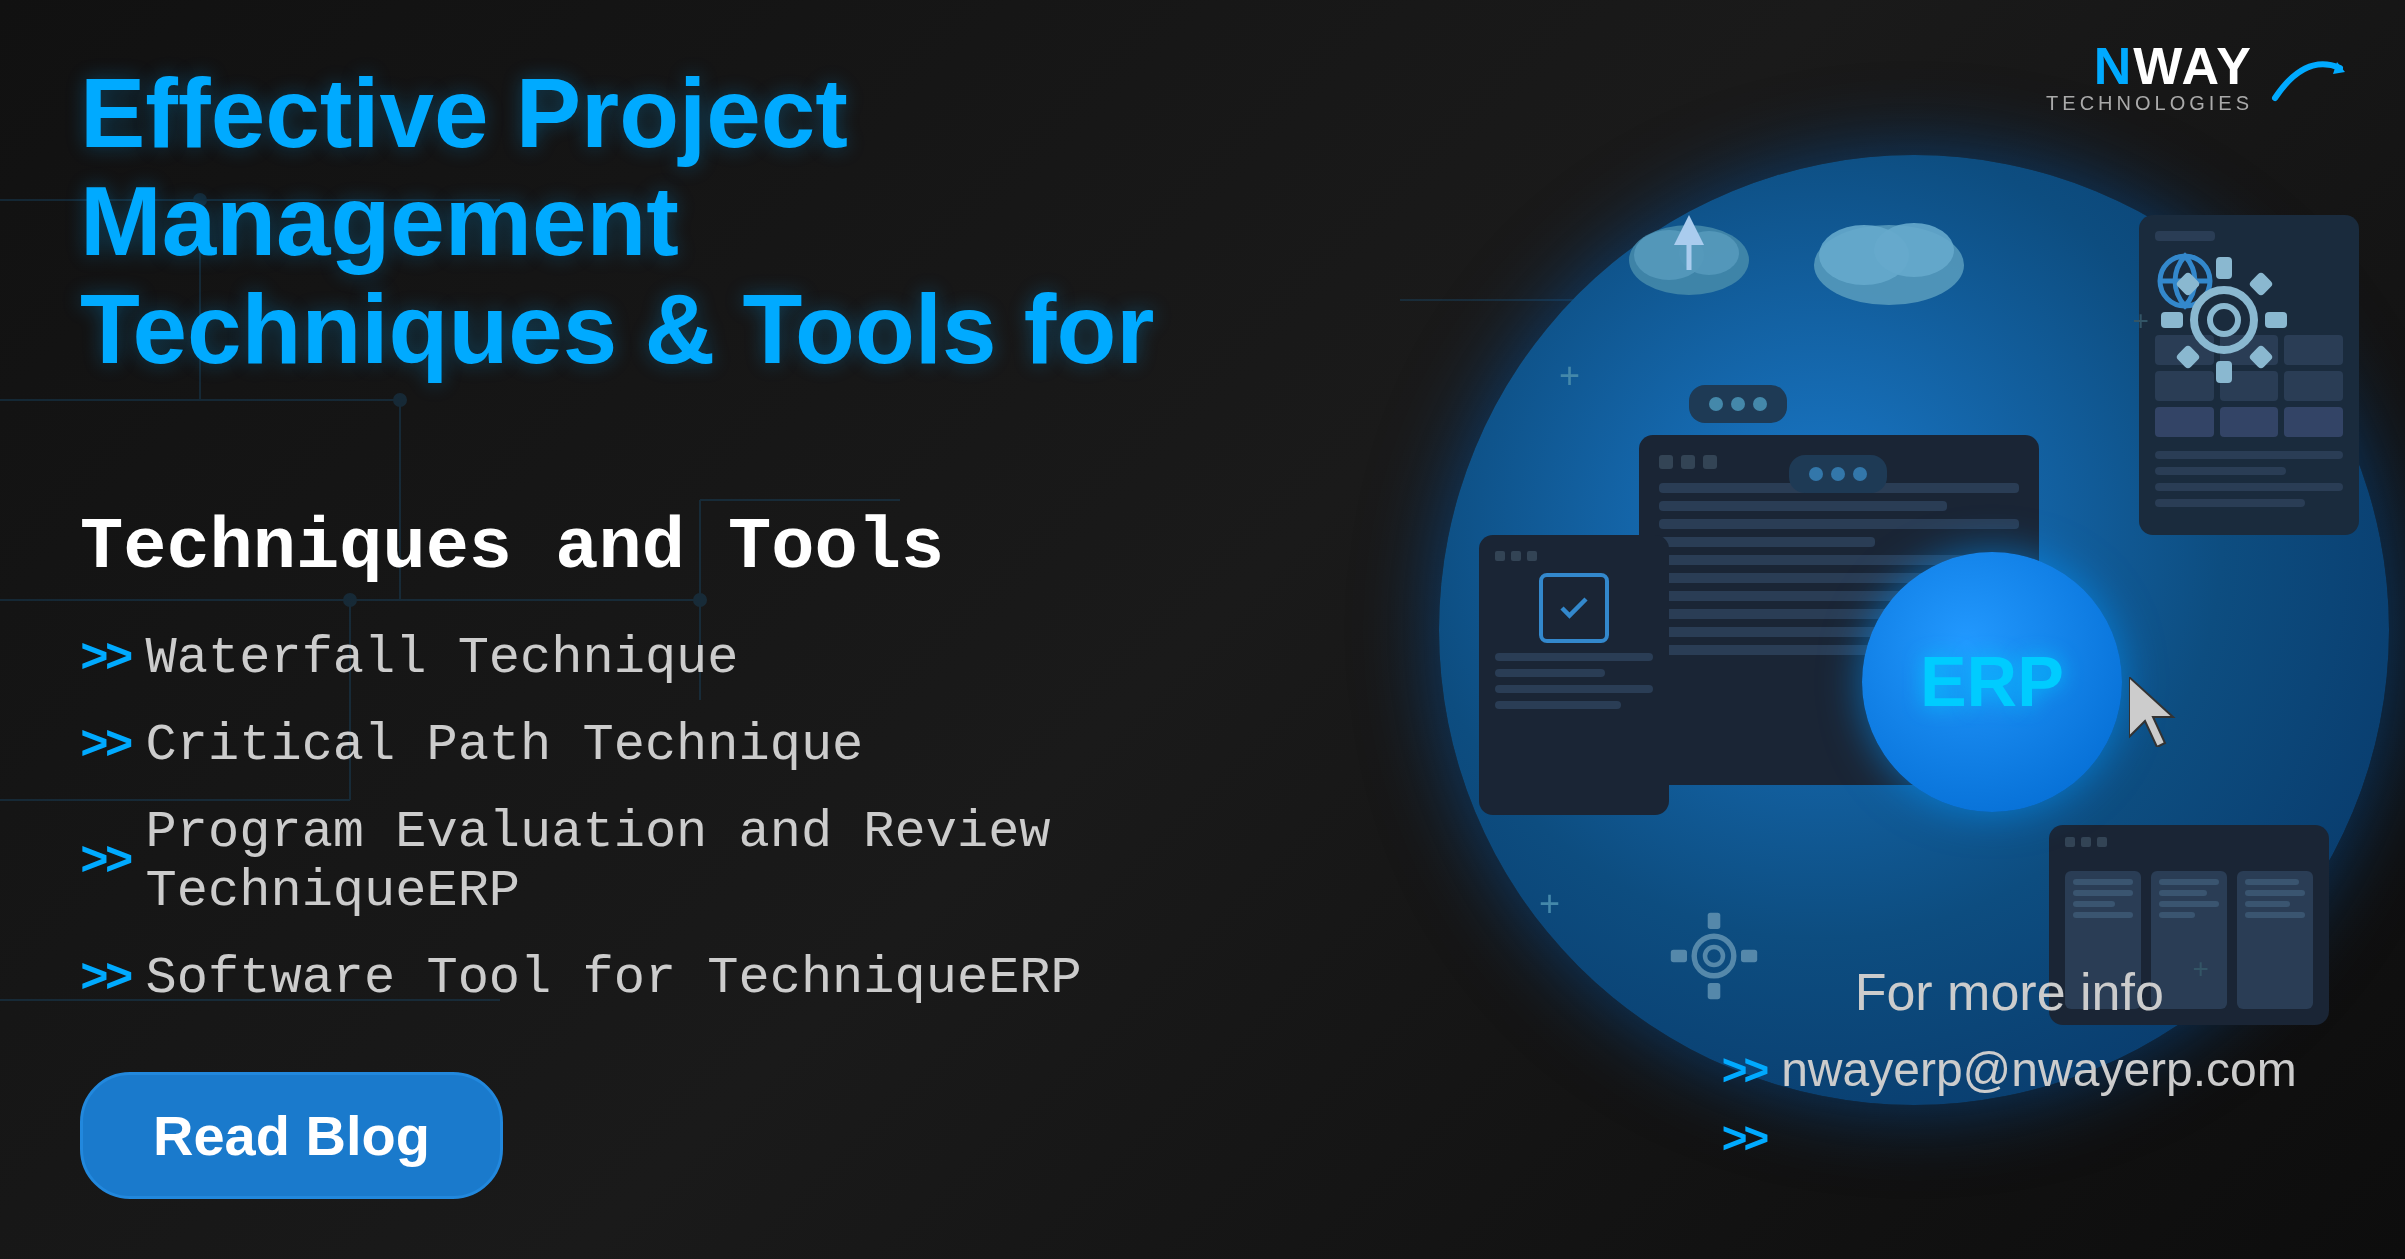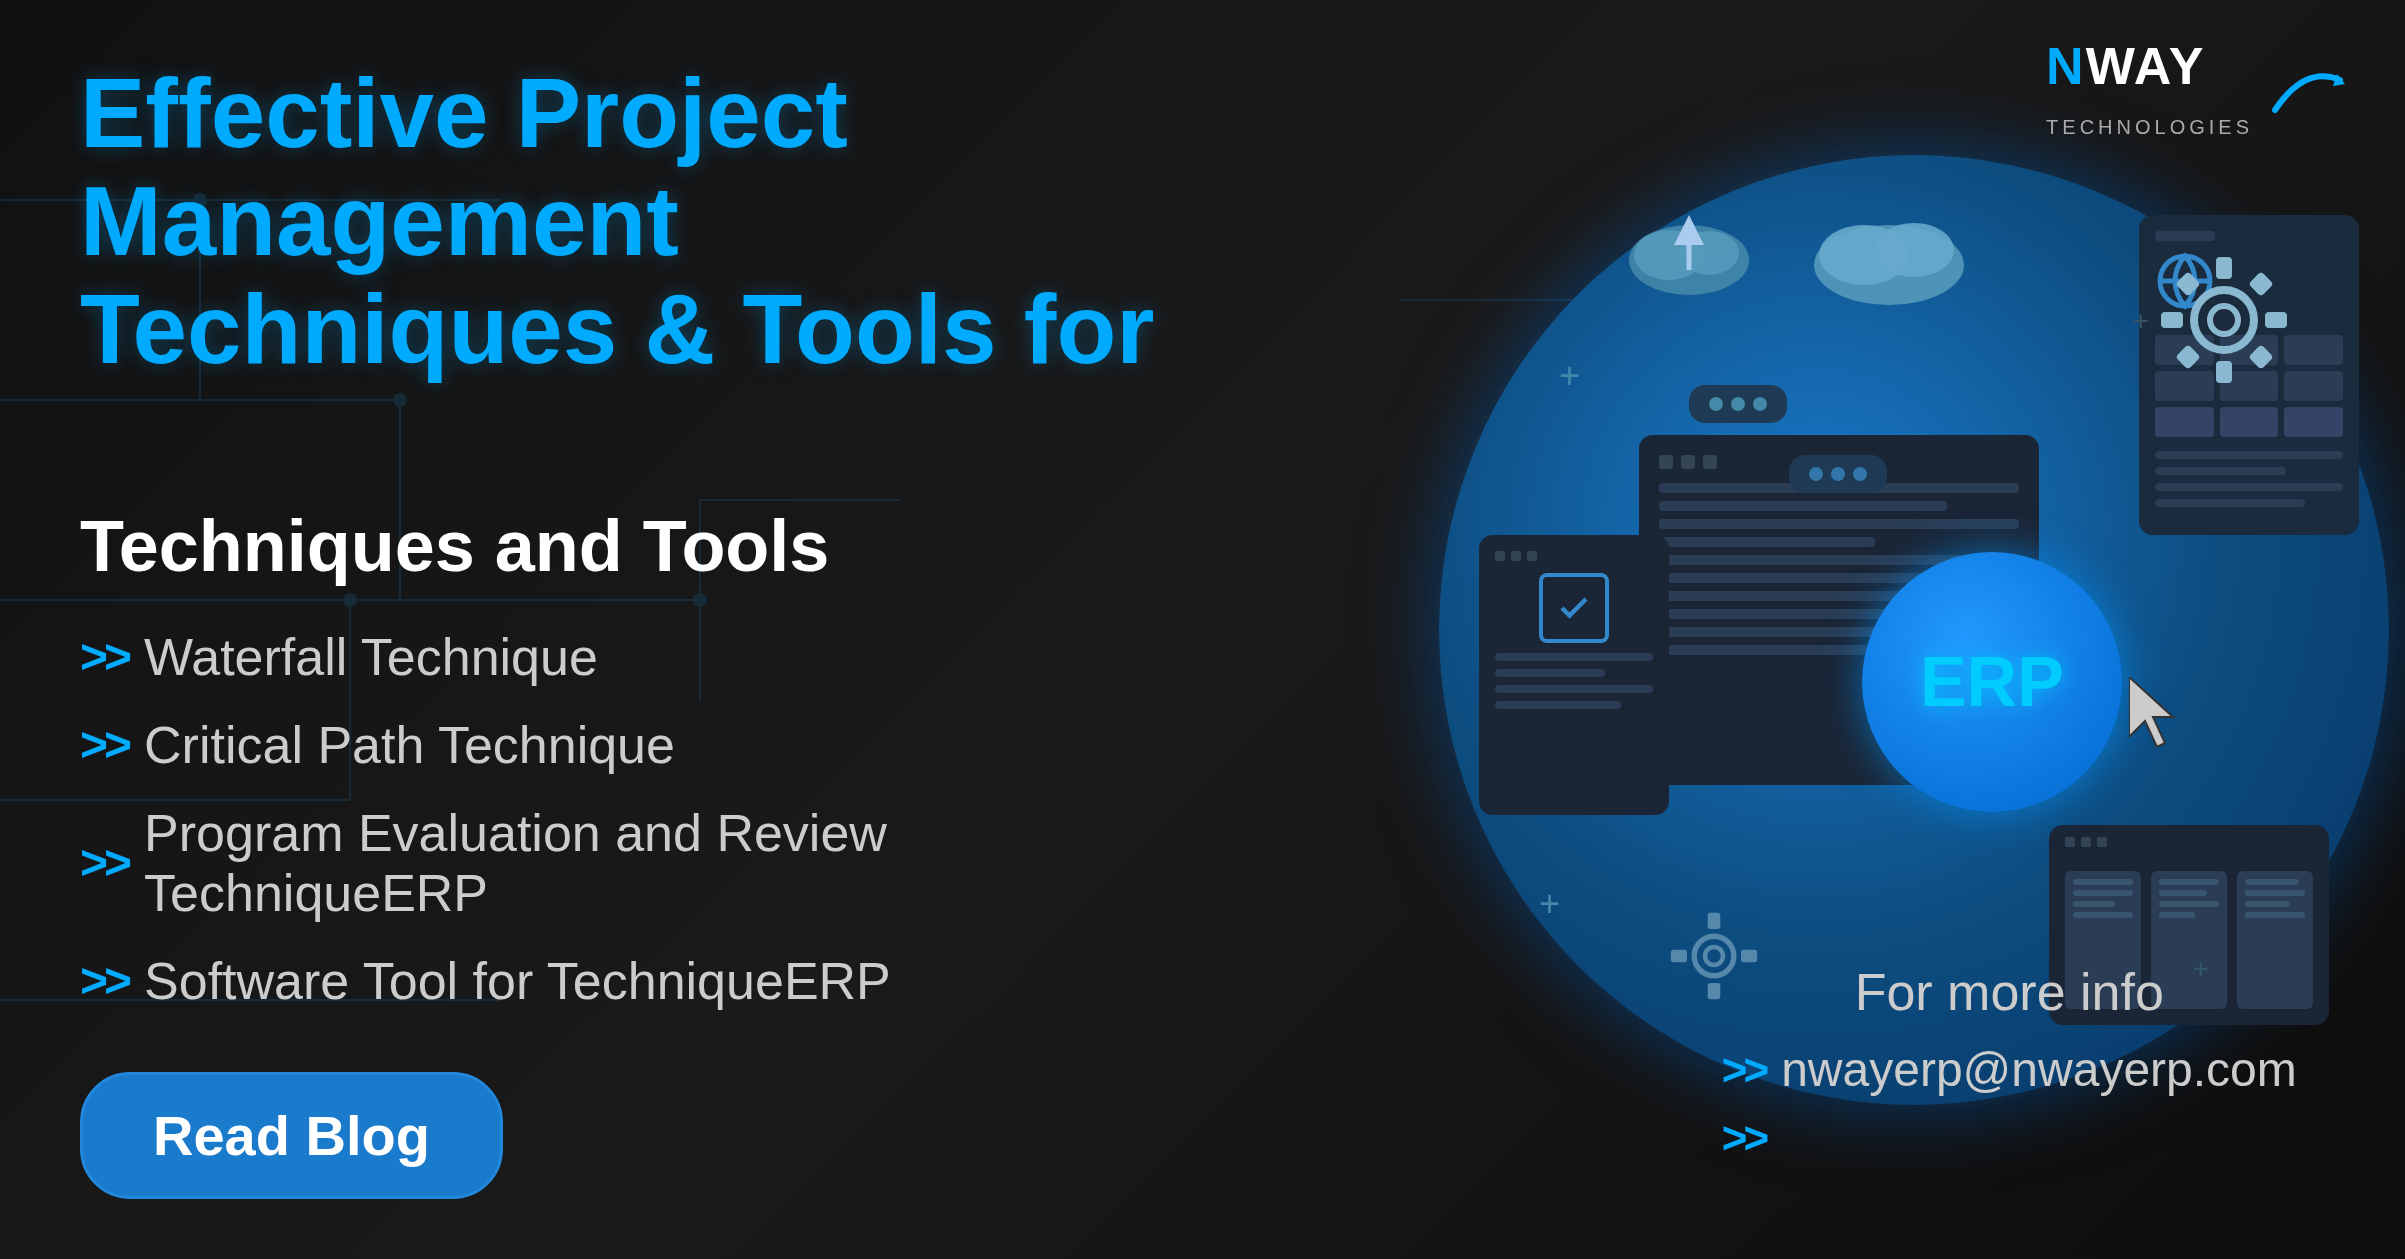--- a/index.html
+++ b/index.html
@@ -45,20 +45,21 @@
       margin-bottom: 60px;
       text-shadow: 0 0 20px rgba(0, 170, 255, 0.3);
     }
 
     .middle-section {
       flex: 1;
       display: flex;
       flex-direction: column;
       justify-content: center;
       padding: 40px 0;
+      font-family: Liberation Mono, monospace;
     }
 
     .techniques-heading {
       font-size: 72px;
       font-weight: 800;
       color: #ffffff;
       margin-bottom: 40px;
     }
 
     .techniques-list {
@@ -125,21 +126,21 @@
       right: 60px;
       z-index: 10;
       display: flex;
       align-items: center;
       gap: 12px;
     }
 
     .logo-text {
       display: flex;
       flex-direction: column;
-      gap: 24px;
+      align-items: flex-end;
     }
 
     .logo-nway {
       font-size: 52px;
       font-weight: 900;
       color: #ffffff;
       line-height: 1;
       letter-spacing: 2px;
     }
 

